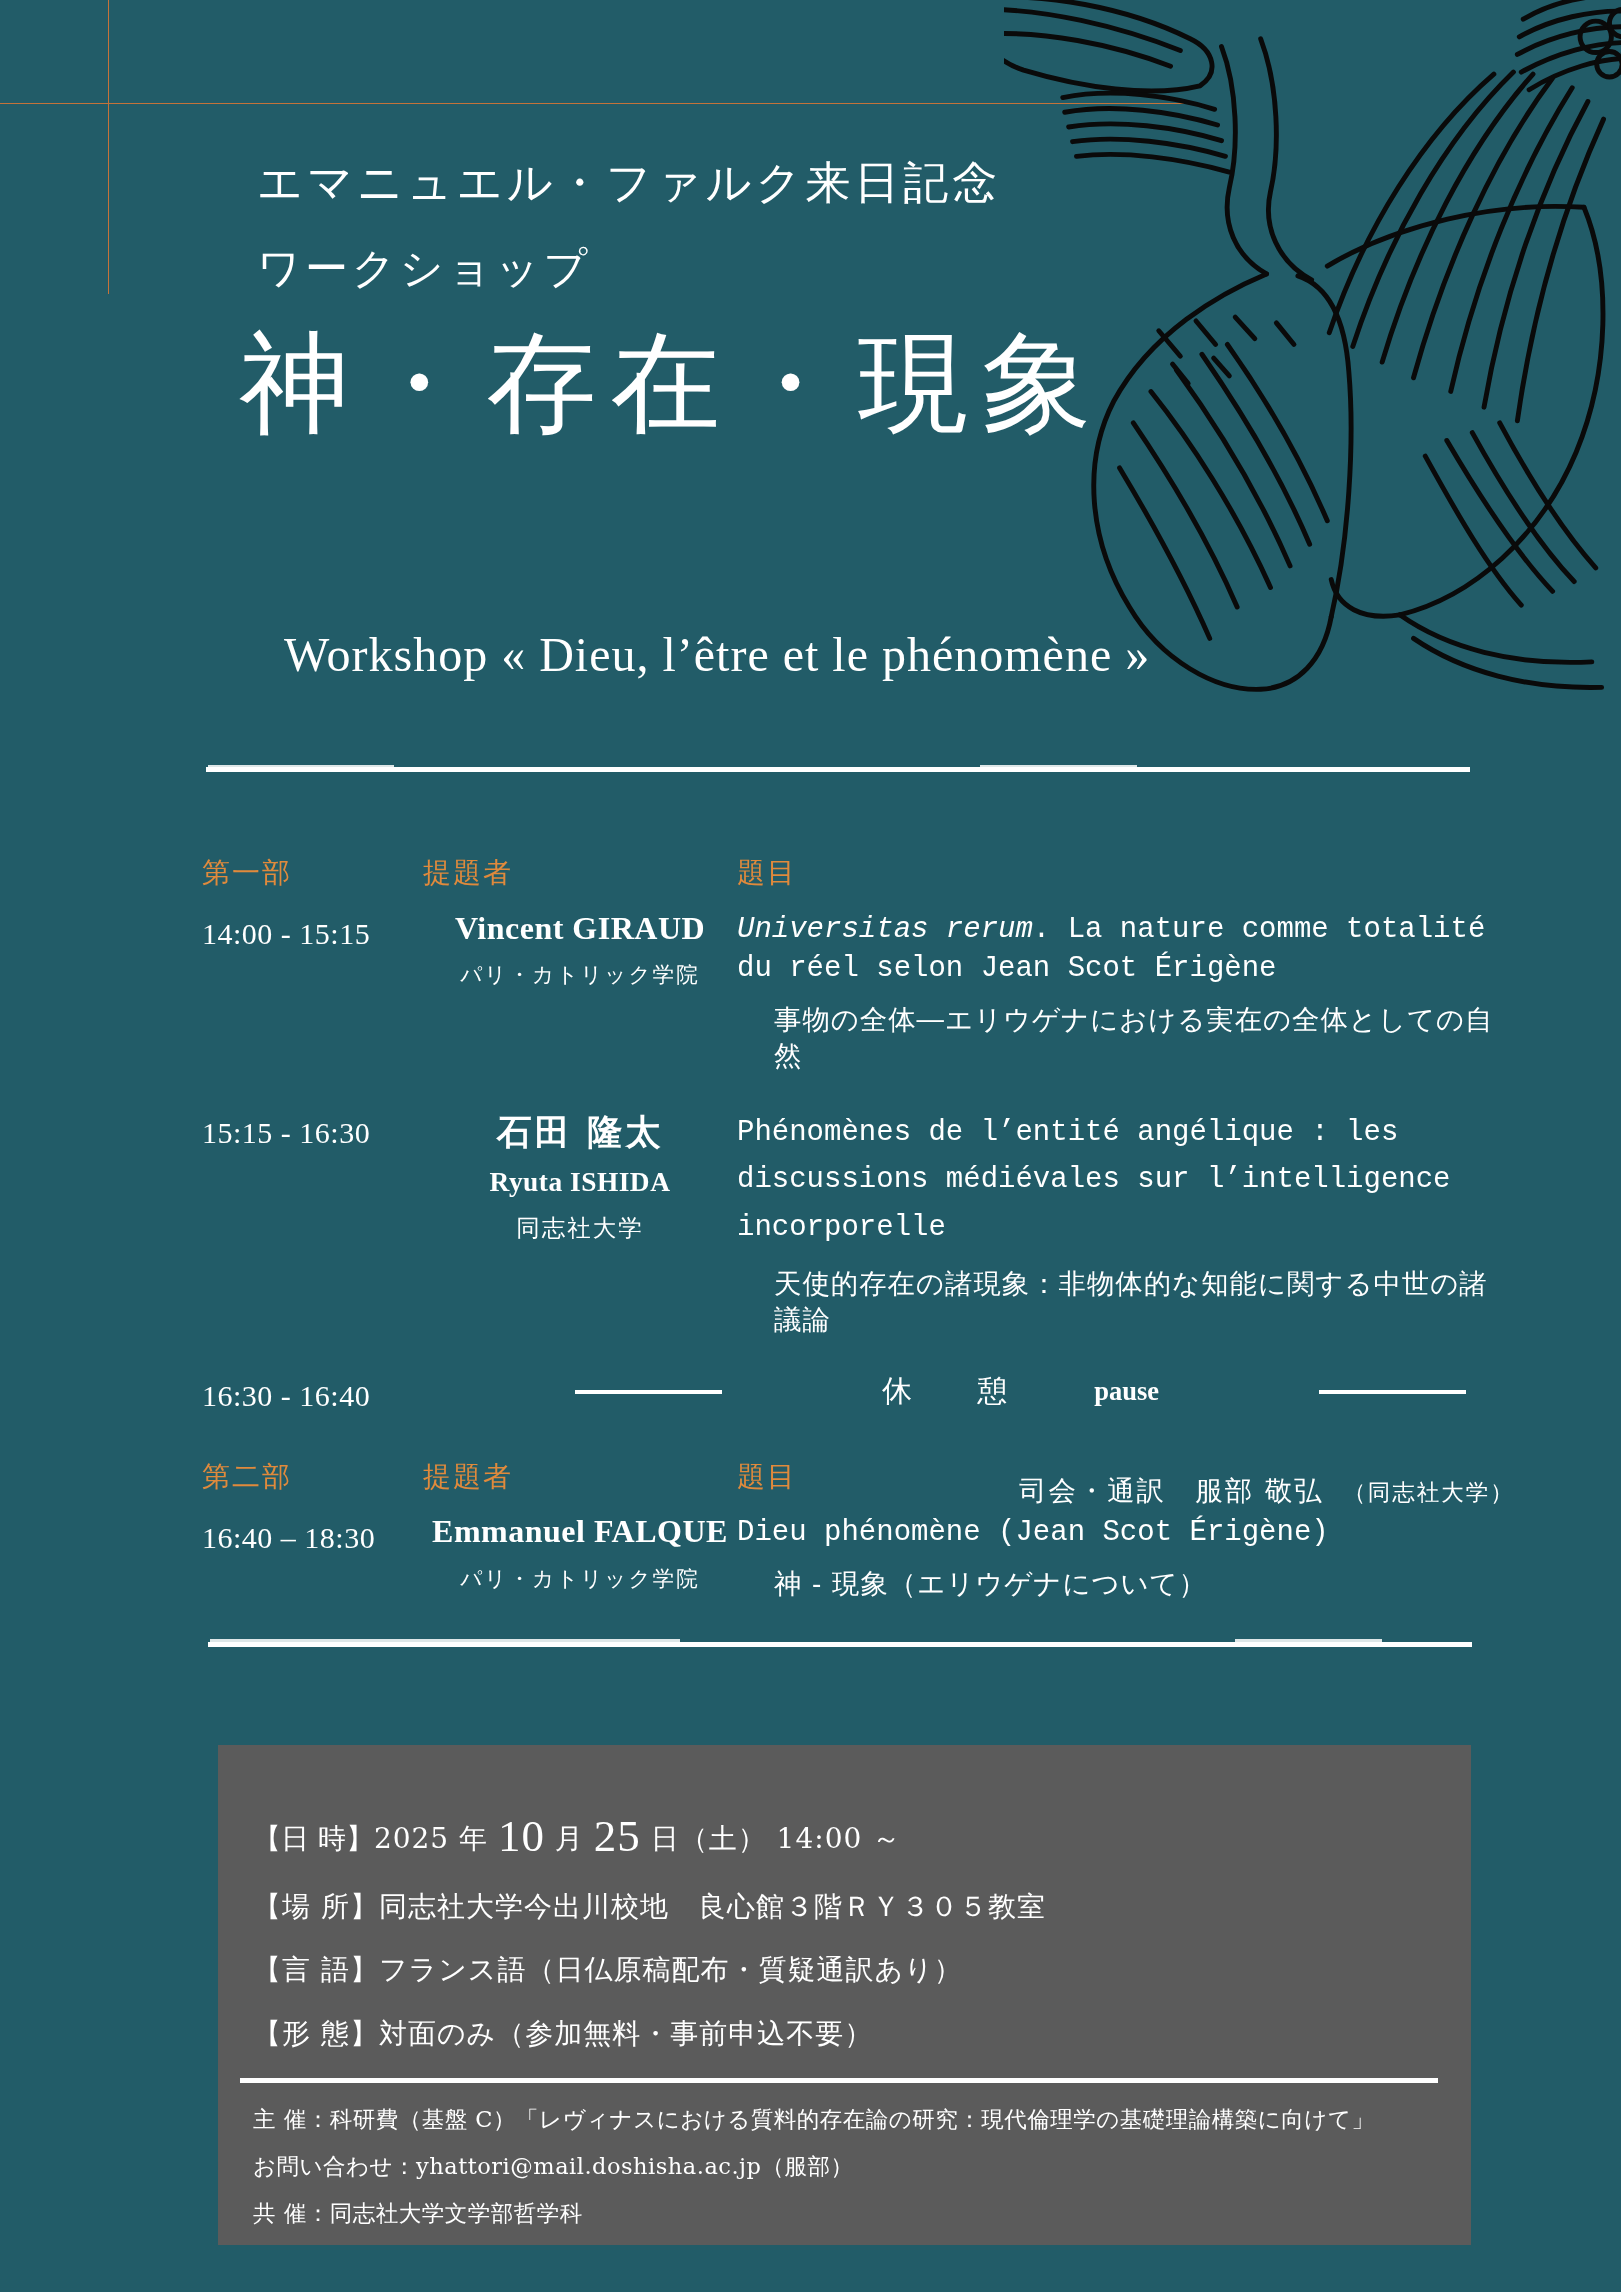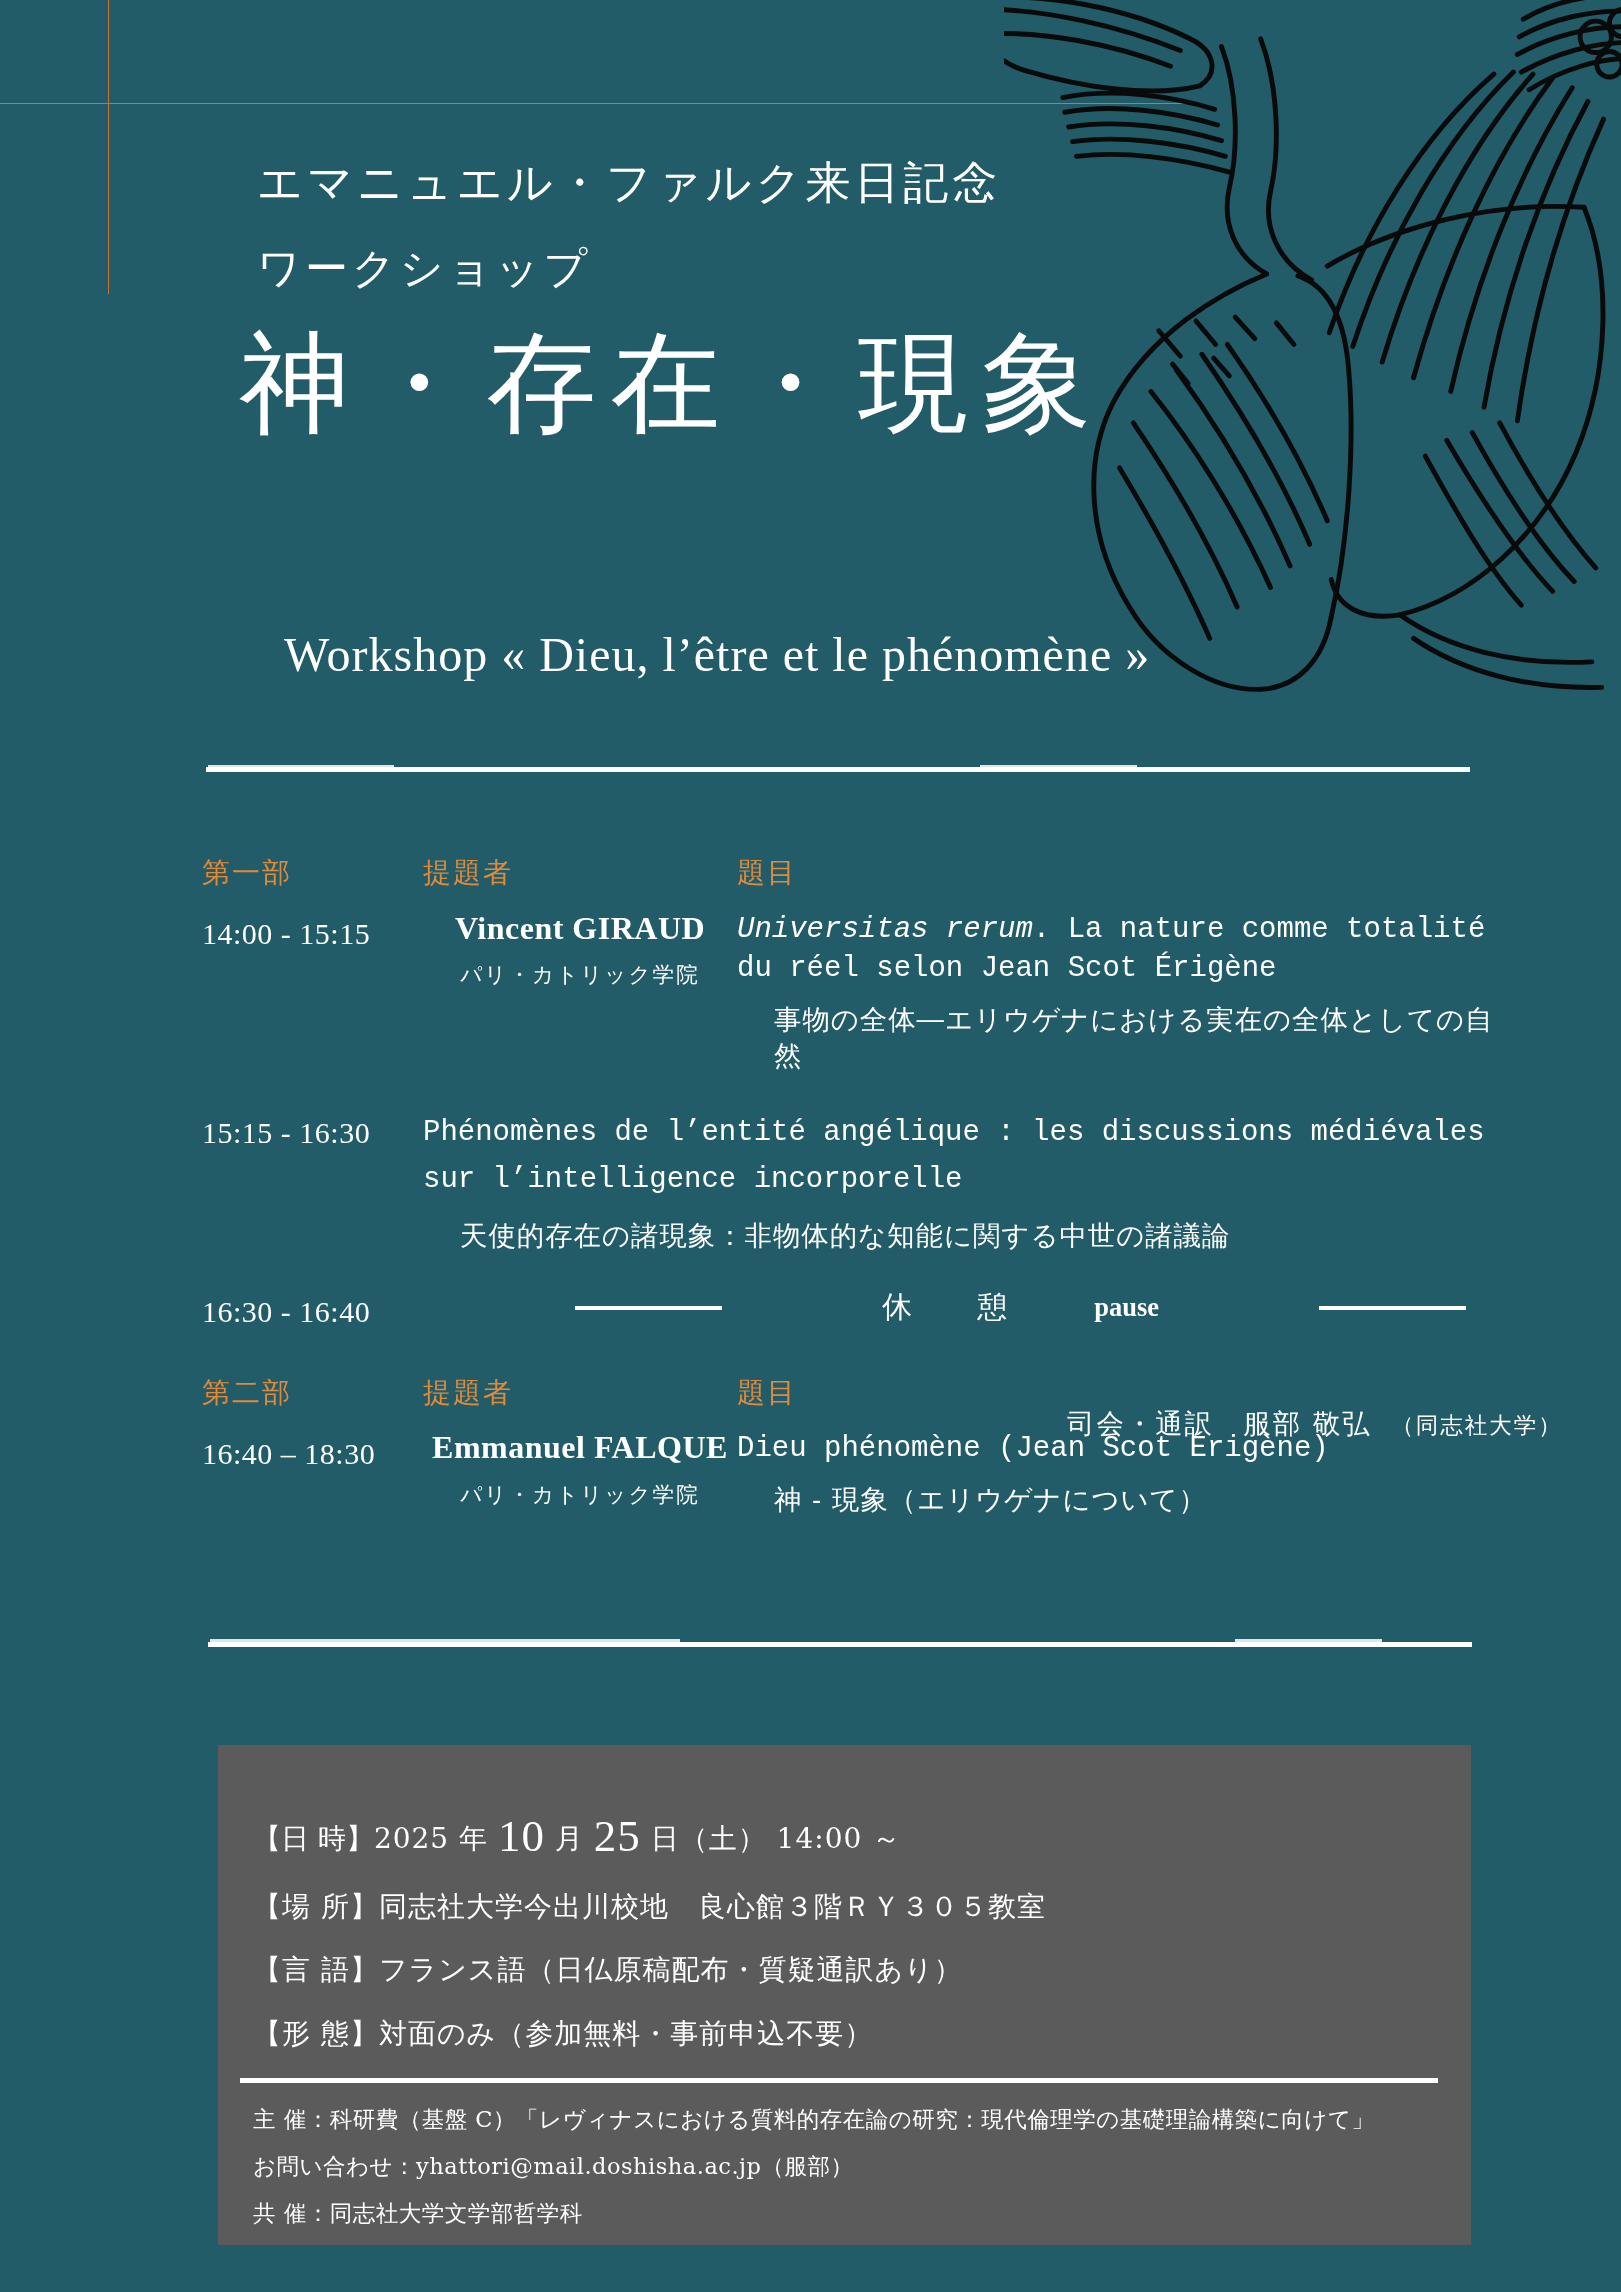--- a/index.html
+++ b/index.html
@@ -67,22 +67,22 @@
   .pause-row{display:flex;align-items:center;margin-top:33px;gap:44px;}
   .pause-line{height:3.9px;background:#ffffff;}
   .pause-l1{width:147px;margin-left:108px;}
   .pause-l2{width:147px;margin-left:116px;}
   .pause-word{font-size:30px;font-family:"DejaVu Serif",serif;letter-spacing:17.6px;margin-left:116px;}
   .pause-fr{font-size:26.5px;font-weight:bold;font-family:"Liberation Serif",serif;margin-left:25.5px;}
 
   .part2-head{margin-top:45px;}
 
   .moderator{
-    position:absolute;left:1019px;top:1406px;
-    font-size:27.4px;font-family:"DejaVu Serif",serif;letter-spacing:2px;white-space:nowrap;margin-left:48px;
+    position:absolute;left:1019px;top:1473px;
+    font-size:27.4px;font-family:"DejaVu Serif",serif;letter-spacing:2px;white-space:nowrap;
   }
   .moderator .aff{font-size:22.5px;margin-left:19.6px;}
 
   
   .infobox{
     position:absolute;left:218px;top:1745px;width:1253px;height:500px;
     background:#5b5b5b;
   }
   .infobox .pad{padding:65px 0 0 35px;}
   .ib-line{font-size:28px;font-family:"DejaVu Serif",serif;letter-spacing:1px;margin-bottom:25.5px;}
@@ -192,20 +192,25 @@
         <div class="aff">パリ・カトリック学院</div>
       </div>
       <div class="ttl">
         <div class="fr"><i>Universitas rerum</i><span>. La nature comme totalité du réel selon Jean Scot Érigène</span></div>
         <div class="jp">事物の全体―エリウゲナにおける実在の全体としての自然</div>
       </div>
     </div>
 
     <div class="prog-row" style="margin-top:35px;">
       <div class="time">15:15 - 16:30</div>
+      <div class="speaker">
+        <div class="nm-jp">石田 隆太</div>
+        <div class="nm-rom">Ryuta ISHIDA</div>
+        <div class="aff-jp">同志社大学</div>
+      </div>
       <div class="ttl loose">
         <div class="fr">Phénomènes de l’entité angélique : les discussions médiévales sur l’intelligence incorporelle</div>
         <div class="jp">天使的存在の諸現象：非物体的な知能に関する中世の諸議論</div>
       </div>
     </div>
 
     <div class="pause-row">
       <div class="time">16:30 - 16:40</div>
       <div class="pause-line pause-l1"></div>
       <div class="pause-word">休　憩</div>

